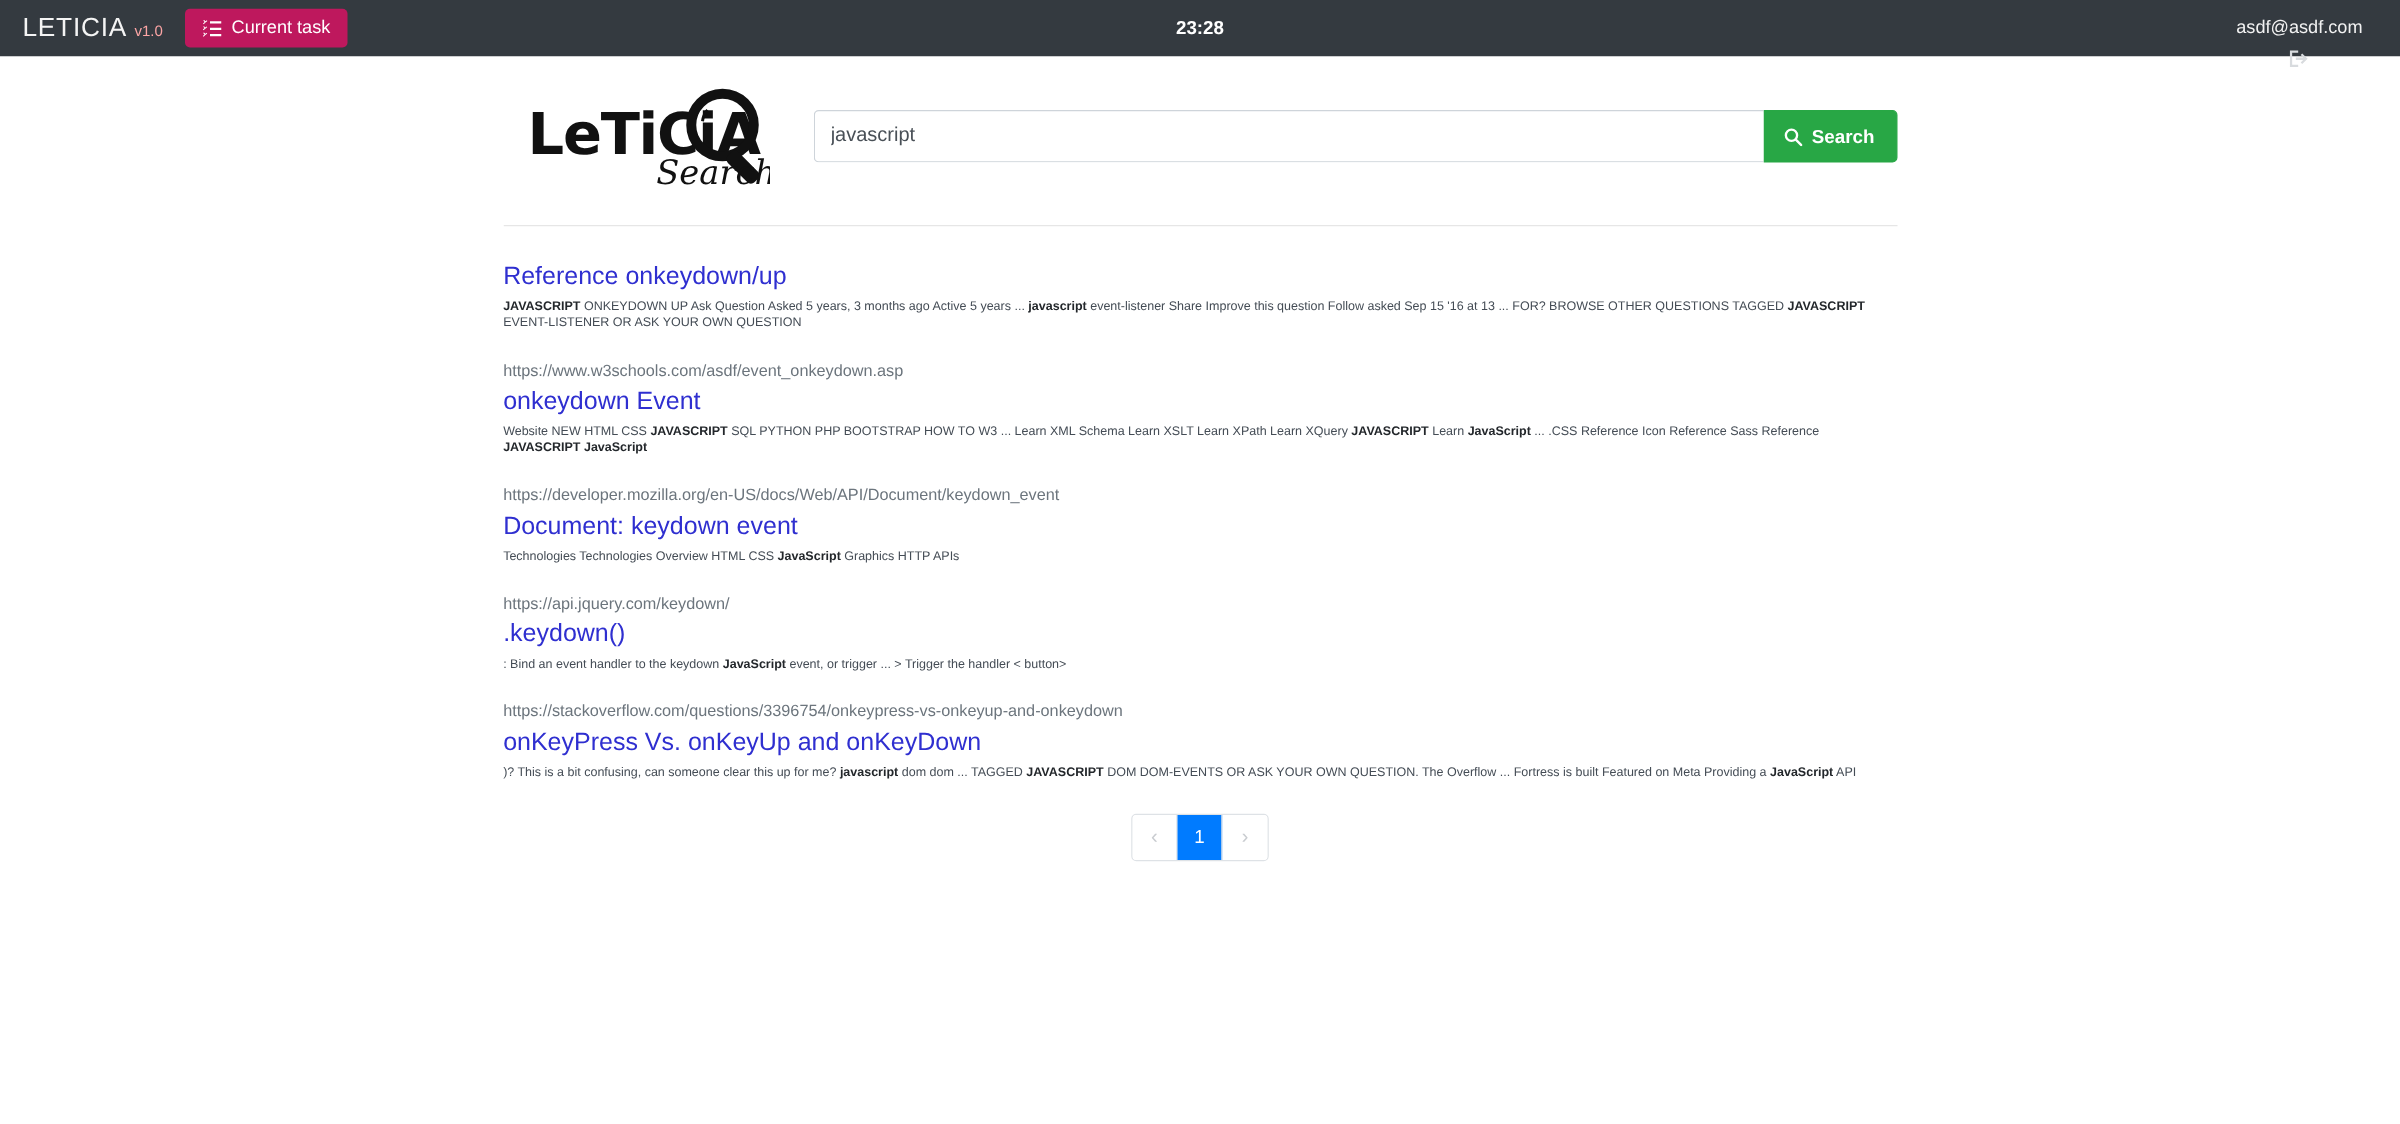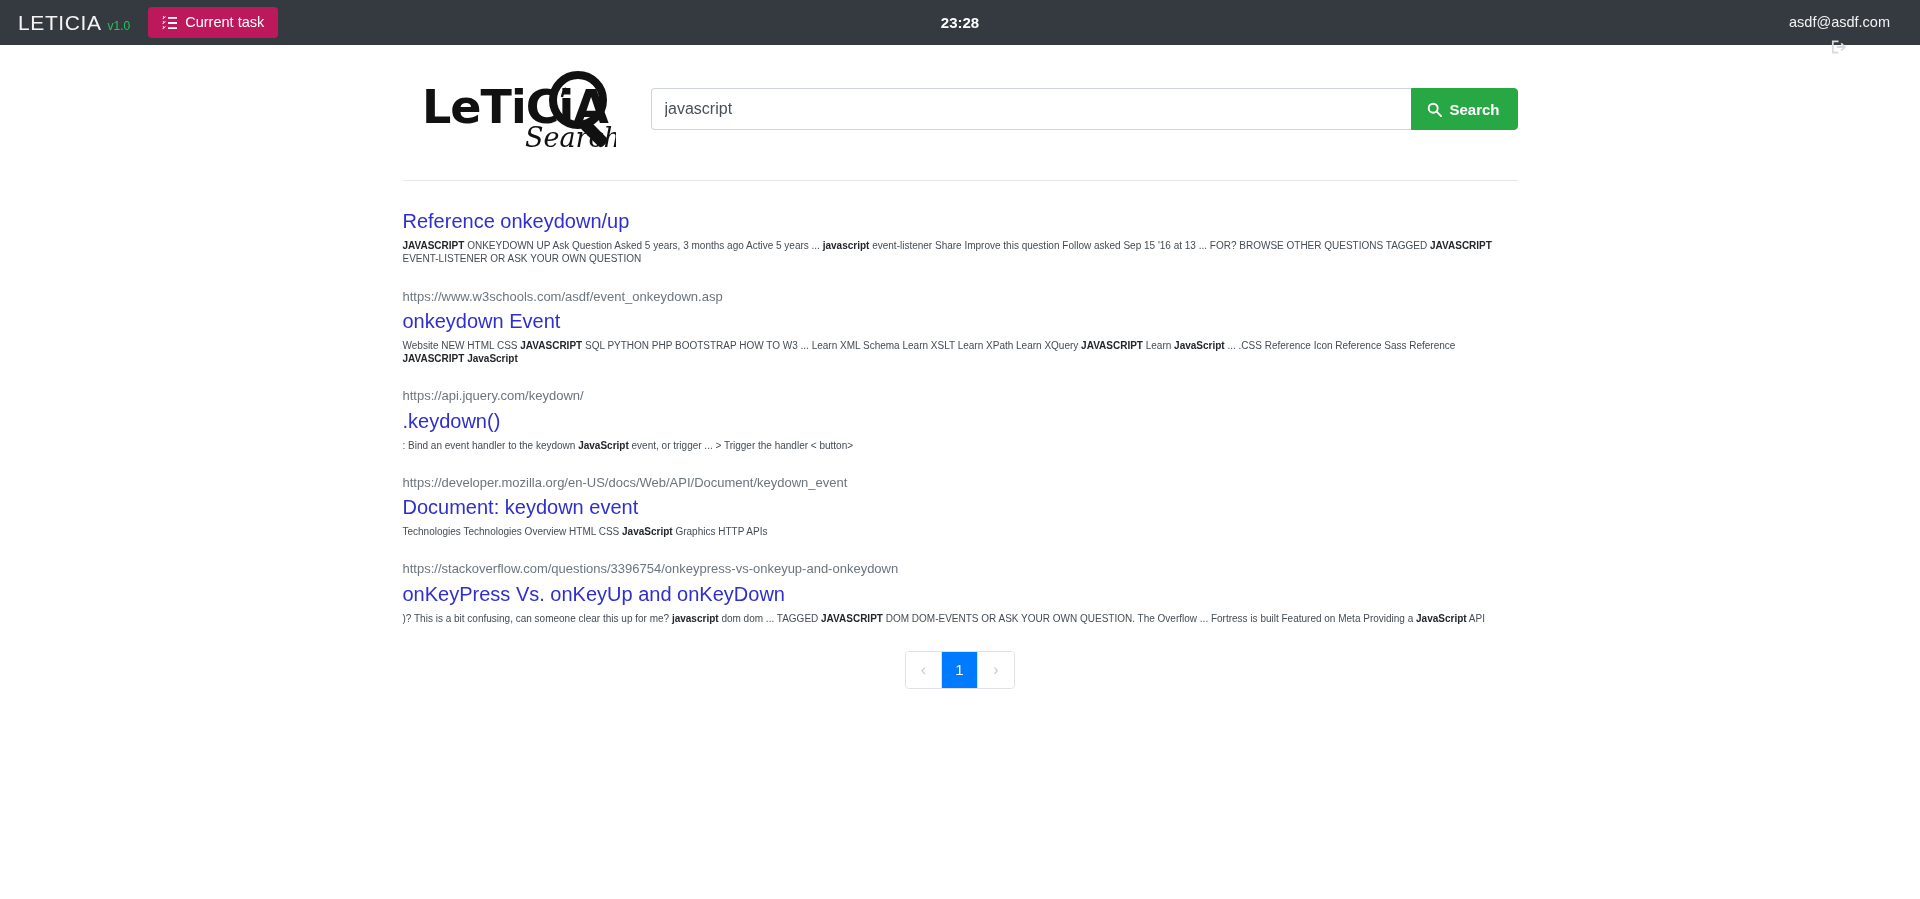--- a/index.html
+++ b/index.html
@@ -30,21 +30,21 @@
     text-decoration: none;
     color: #ffffff;
   }
   .brand-name {
     font-size: 21px;
     letter-spacing: .6px;
     color: #f4f4f4;
   }
   .brand-version {
     font-size: 12px;
-    color: #22c55e;
+    color: #fca5a5;
   }
   .task-btn {
     display: inline-flex;
     align-items: center;
     gap: 7px;
     background: #be185d;
     color: #ffffff;
     border: none;
     border-radius: 4px;
     font-size: 14.5px;
@@ -289,28 +289,28 @@
       <div class="result">
         <a class="result-title" href="#">Reference onkeydown/up</a>
         <div class="result-snippet"><b>JAVASCRIPT</b> ONKEYDOWN UP Ask Question Asked 5 years, 3 months ago Active 5 years ... <b>javascript</b> event-listener Share Improve this question Follow asked Sep 15 '16 at 13 ... FOR? BROWSE OTHER QUESTIONS TAGGED <b>JAVASCRIPT</b> EVENT-LISTENER OR ASK YOUR OWN QUESTION</div>
       </div>
       <div class="result">
         <div class="result-url">https://www.w3schools.com/asdf/event_onkeydown.asp</div>
         <a class="result-title" href="#">onkeydown Event</a>
         <div class="result-snippet">Website NEW HTML CSS <b>JAVASCRIPT</b> SQL PYTHON PHP BOOTSTRAP HOW TO W3 ... Learn XML Schema Learn XSLT Learn XPath Learn XQuery <b>JAVASCRIPT</b> Learn <b>JavaScript</b> ... .CSS Reference Icon Reference Sass Reference <b>JAVASCRIPT JavaScript</b></div>
       </div>
       <div class="result">
+        <div class="result-url">https://developer.mozilla.org/en-US/docs/Web/API/Document/keydown_event</div>
+        <a class="result-title" href="#">Document: keydown event</a>
+        <div class="result-snippet">Technologies Technologies Overview HTML CSS <b>JavaScript</b> Graphics HTTP APIs</div>
+      </div>
+      <div class="result">
         <div class="result-url">https://api.jquery.com/keydown/</div>
         <a class="result-title" href="#">.keydown()</a>
         <div class="result-snippet">: Bind an event handler to the keydown <b>JavaScript</b> event, or trigger ... &gt; Trigger the handler &lt; button&gt;</div>
-      </div>
-      <div class="result">
-        <div class="result-url">https://developer.mozilla.org/en-US/docs/Web/API/Document/keydown_event</div>
-        <a class="result-title" href="#">Document: keydown event</a>
-        <div class="result-snippet">Technologies Technologies Overview HTML CSS <b>JavaScript</b> Graphics HTTP APIs</div>
       </div>
       <div class="result">
         <div class="result-url">https://stackoverflow.com/questions/3396754/onkeypress-vs-onkeyup-and-onkeydown</div>
         <a class="result-title" href="#">onKeyPress Vs. onKeyUp and onKeyDown</a>
         <div class="result-snippet">)? This is a bit confusing, can someone clear this up for me? <b>javascript</b> dom dom ... TAGGED <b>JAVASCRIPT</b> DOM DOM-EVENTS OR ASK YOUR OWN QUESTION. The Overflow ... Fortress is built Featured on Meta Providing a <b>JavaScript</b> API</div>
       </div>
     </div>
 
   <div class="pagination-wrap">
     <div class="pagination">

